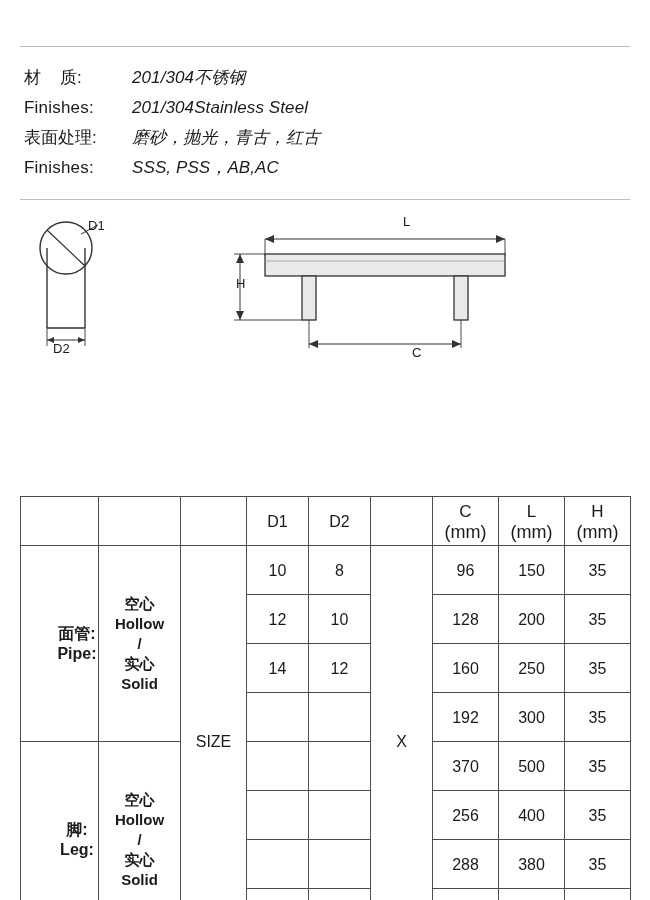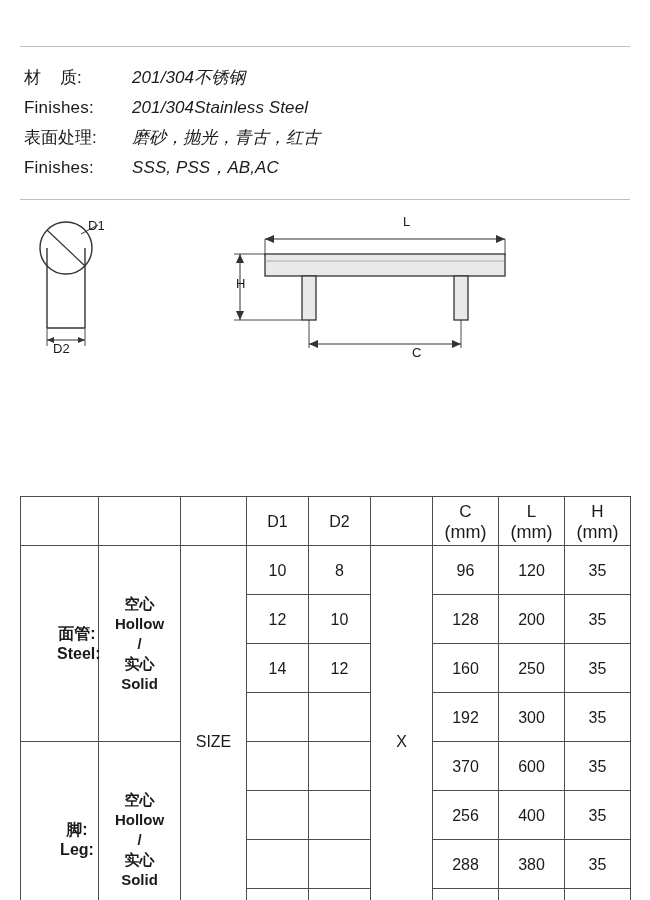--- a/index.html
+++ b/index.html
@@ -225,38 +225,38 @@
           <td class="r-tall">
             <span class="hdr-main">H</span>
             <span class="hdr-unit">(mm)</span>
           </td>
         </tr>
 
         <tr>
           <td class="r-tall" rowspan="4">
             <div class="cell-stack">
               <div class="big">面管:</div>
-              <div class="big">Steel:</div>
+              <div class="big">Pipe:</div>
             </div>
           </td>
           <td class="r-tall" rowspan="4">
             <div class="cell-stack">
               <div>空心</div>
               <div>Hollow</div>
               <div>/</div>
               <div>实心</div>
               <div>Solid</div>
             </div>
           </td>
           <td class="r-tall" rowspan="8">SIZE</td>
           <td class="r-tall">10</td>
           <td class="r-tall">8</td>
           <td class="r-tall" rowspan="8">X</td>
           <td class="r-tall">96</td>
-          <td class="r-tall">120</td>
+          <td class="r-tall">150</td>
           <td class="r-tall">35</td>
         </tr>
 
         <tr>
           <td class="r-tall">12</td>
           <td class="r-tall">10</td>
           <td class="r-tall">128</td>
           <td class="r-tall">200</td>
           <td class="r-tall">35</td>
         </tr>
@@ -289,21 +289,21 @@
               <div>空心</div>
               <div>Hollow</div>
               <div>/</div>
               <div>实心</div>
               <div>Solid</div>
             </div>
           </td>
           <td class="r-tall empty-cell"></td>
           <td class="r-tall empty-cell"></td>
           <td class="r-tall">370</td>
-          <td class="r-tall">600</td>
+          <td class="r-tall">500</td>
           <td class="r-tall">35</td>
         </tr>
 
         <tr>
           <td class="r-tall empty-cell"></td>
           <td class="r-tall empty-cell"></td>
           <td class="r-tall">256</td>
           <td class="r-tall">400</td>
           <td class="r-tall">35</td>
         </tr>

